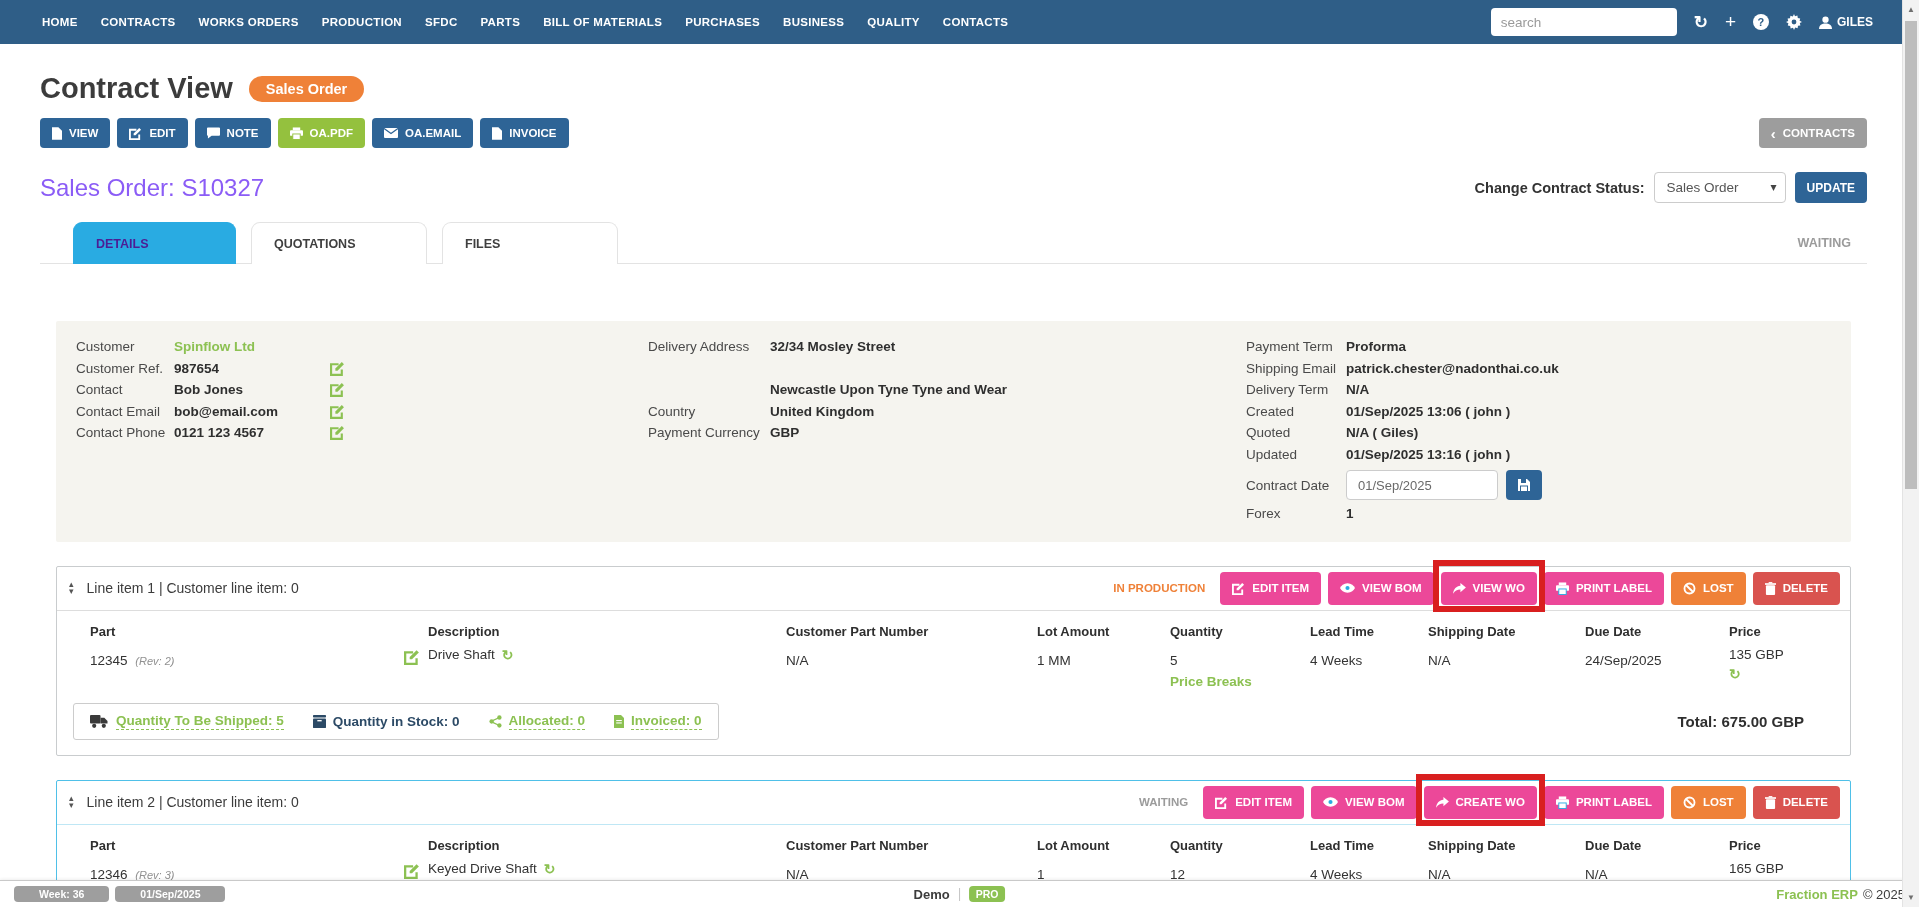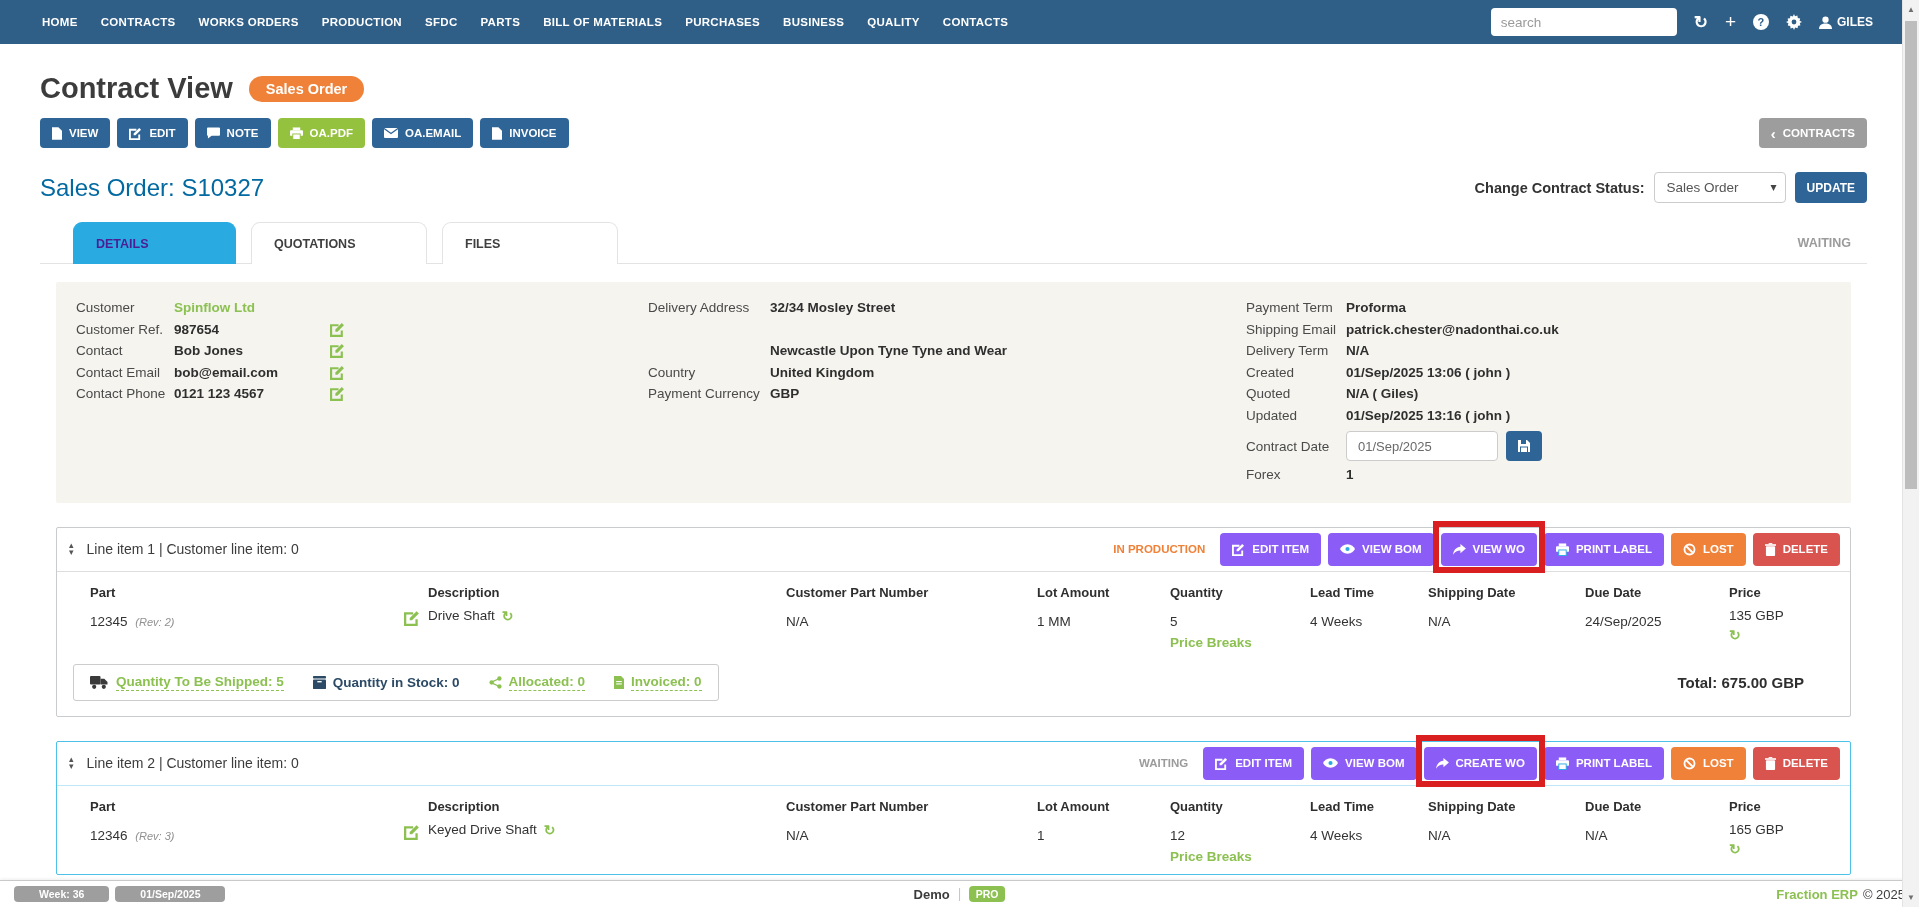--- a/index.html
+++ b/index.html
@@ -32,30 +32,30 @@
   .page-title { font-size:29px; font-weight:600; color:#3c3c3c; }
   .pill { background:#ef8138; color:#fff; font-size:14.5px; font-weight:700;
     padding:5px 17px; border-radius:15px; }
 
   .btn { display:inline-flex; align-items:center; gap:7px; border:none; cursor:pointer;
     border-radius:4px; color:#fff; font-size:11.5px; font-weight:700;
     font-family:inherit; padding:0 12px; height:30px; white-space:nowrap; }
   .btn-primary { background:#2e6496; }
   .btn-green   { background:#94c13e; }
   .btn-gray    { background:#9d9d9d; }
-  .btn-cyan    { background:#8b5cf6; }
+  .btn-cyan    { background:#ec4899; }
   .btn-orange  { background:#ef8138; }
   .btn-red     { background:#d9534f; }
 
   .toolbar { margin-top:13px; display:flex; gap:7px; position:relative; }
   .contracts-back { position:absolute; right:0; top:0; }
   .chev { font-size:15px; font-weight:700; line-height:1; }
 
   .heading-row { margin-top:24px; display:flex; align-items:center; }
-  .order-heading { font-size:24px; font-weight:500; color:#0369a1; }
+  .order-heading { font-size:24px; font-weight:500; color:#8b5cf6; }
   .status-change { margin-left:auto; display:flex; align-items:center; gap:9px; }
   .status-change .sc-label { font-size:14.5px; font-weight:700; color:#333; }
   .select-wrap { position:relative; display:inline-flex; }
   .select-wrap select { appearance:none; -webkit-appearance:none; width:132px; height:31px;
     border:1px solid #ccc; border-radius:4px; background:#fff; font-family:inherit;
     font-size:13.5px; color:#555; padding:0 26px 0 12px; cursor:pointer; }
   .select-wrap .chevron { position:absolute; right:9px; top:50%; transform:translateY(-54%);
     font-size:12px; color:#444; pointer-events:none; }
   .btn-update { height:31px; font-size:12px; }
 
@@ -68,21 +68,21 @@
     margin-right:15px; cursor:pointer; position:relative; top:1px; }
   .tab-details { width:163px; }
   .tab-mid { width:176px; }
   .tab.active { background:#29abe2; border-color:#29abe2; color:#4c1d95;margin-left:20px; }
   .waiting-txt { position:absolute; right:16px; bottom:13px; color:#9b9b9b;
     font-size:12.5px; font-weight:700; }
 
   .tab-content { padding:18px 16px 16px; }
 
   
-  .info-panel { background:#f5f4ef; border-radius:2px; padding:15px 20px 17px; display:flex; }
+  .info-panel { background:#f5f4ef; border-radius:2px; padding:15px 20px 17px; display:flex;margin-top:39px; }
   .info-col-1 { width:572px; } .info-col-2 { width:598px; } .info-col-3 { flex:1; }
   .info-row { display:flex; align-items:center; min-height:21.5px; font-size:13.5px; }
   .lbl { color:#4a4a4a; flex:none; }
   .info-col-1 .lbl { width:98px; } .info-col-2 .lbl { width:122px; } .info-col-3 .lbl { width:100px; }
   .val { font-weight:700; color:#2f2f2f; }
   .info-col-1 .val { width:152px; }
   .green-link { color:#8cc152; font-weight:700; text-decoration:none; cursor:pointer; }
   .edit-ic { display:inline-flex; cursor:pointer; margin-left:4px; }
   .date-row { margin-top:5px; margin-bottom:3px; }
   .date-input { width:152px; height:30px; border:1px solid #ccc; border-radius:4px;

